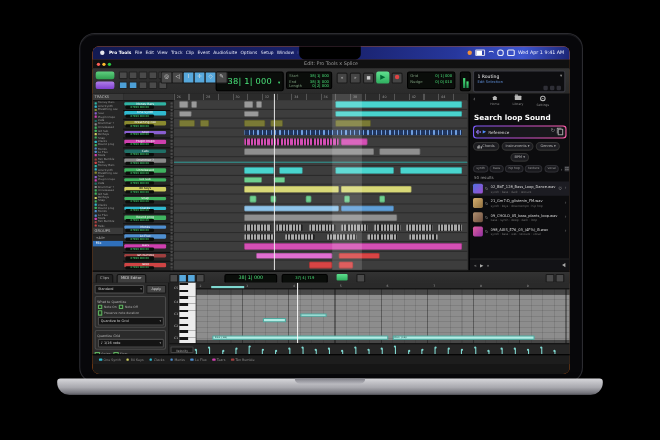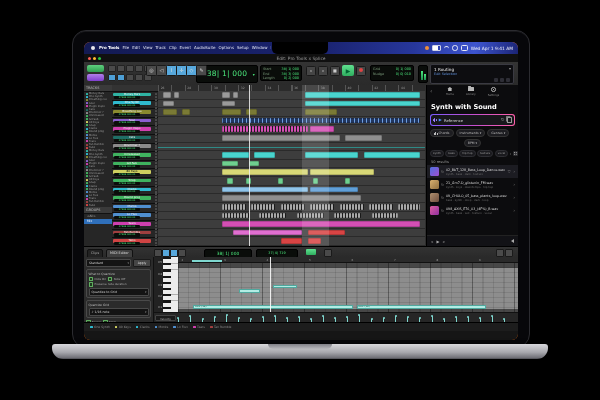--- a/index.html
+++ b/index.html
@@ -765,21 +765,21 @@
                   <div class="sp-navitem">
                     <div class="ic-folder"></div>
                     <span class="sp-navlabel">Library</span>
                   </div>
                   <div class="sp-navitem">
                     <div class="ic-gear"></div>
                     <span class="sp-navlabel">Settings</span>
                   </div>
                 </span>
             </div>
-            <div class="sp-title">Synth with Sound</div>
+            <div class="sp-title">Search loop Sound</div>
             <div class="sp-search">
               <div class="sp-search-in">
                 <span class="wavebars">
                   <i style="height:2px;"></i>
                     <i style="height:4px;"></i>
                     <i style="height:2.5px;"></i>
                 </span>
                 <span class="sp-play">▶</span>
                 <span class="sp-ref">Reference</span>
                 <span class="sp-reload">↻</span>

